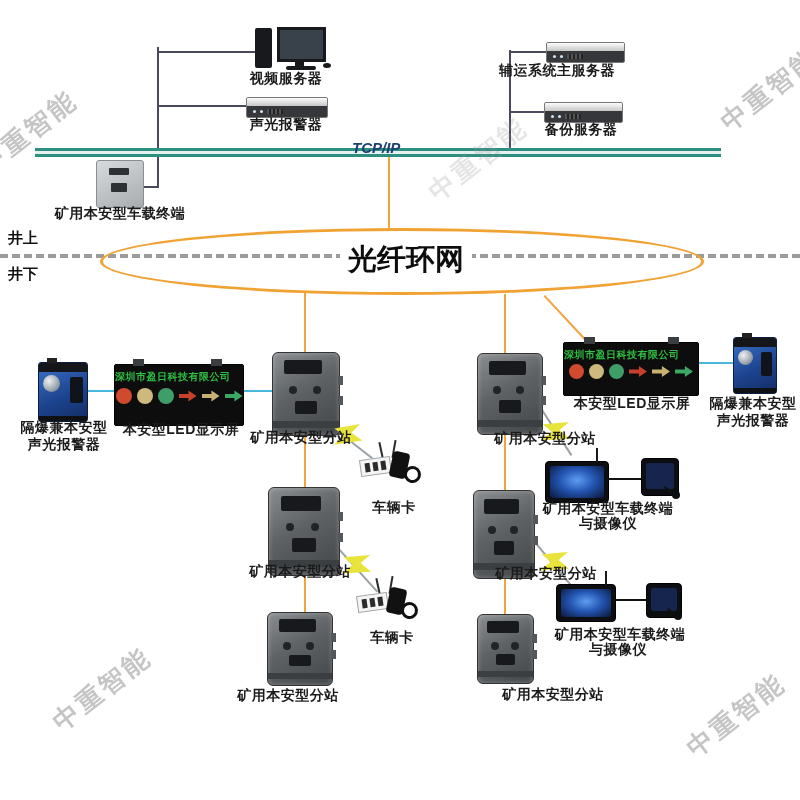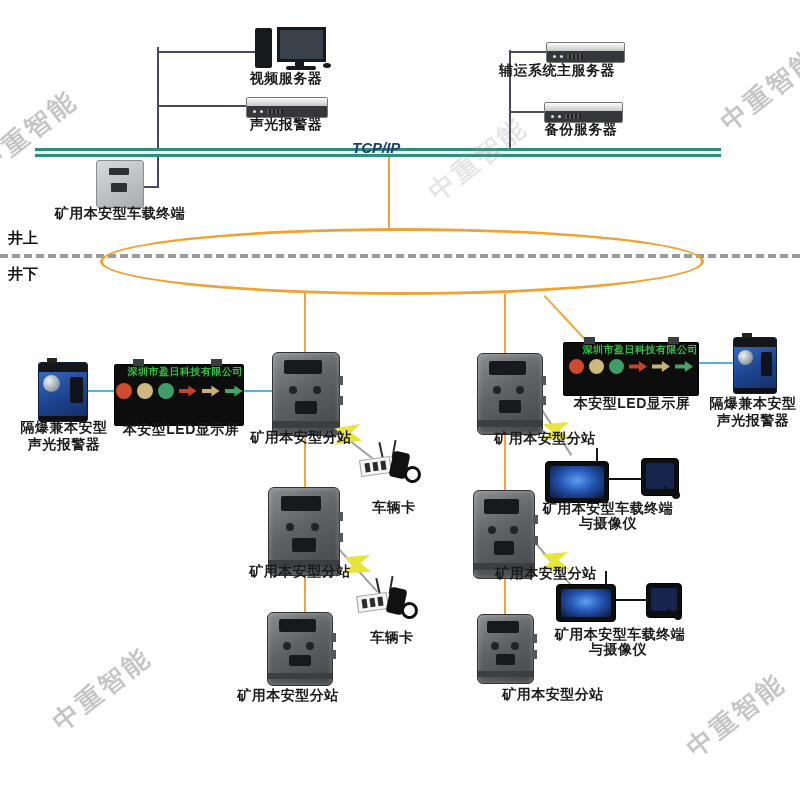--- a/index.html
+++ b/index.html
@@ -55,21 +55,21 @@
          background:linear-gradient(155deg,#3c74c9 0%,#1d4490 55%,#132c63 100%);border:1px solid #0c1d42;}
   .alarm-cap{position:absolute;left:0;top:0;width:100%;height:9px;background:#141619;border-radius:2px 2px 0 0;}
   .alarm-knob{position:absolute;left:8px;top:-5px;width:10px;height:6px;background:#222;}
   .alarm-lens{position:absolute;left:4px;top:12px;width:17px;height:17px;border-radius:50%;
               background:radial-gradient(circle at 35% 35%,#eef1f3,#8d97a1 70%,#5c666f);}
   .alarm-panel{position:absolute;right:4px;top:14px;width:13px;height:26px;background:#10131a;border-radius:2px;}
   .alarm-foot{position:absolute;left:0;bottom:0;width:100%;height:5px;background:#0e1013;}
   
   .led{position:absolute;background:#0d0d0d;border:1px solid #000;border-radius:2px;z-index:2;}
   .led-brk{position:absolute;top:-6px;width:11px;height:7px;background:#3a3e41;}
-  .led-co{text-align:right;font-size:10px;font-weight:bold;color:#2fbf43;
+  .led-co{margin-top:5px;text-align:left;font-size:10px;font-weight:bold;color:#2fbf43;
           letter-spacing:.5px;white-space:nowrap;overflow:hidden;}
   .led-row{display:flex;justify-content:center;align-items:center;gap:5px;margin-top:4px;}
   .led-c{width:16px;height:16px;border-radius:50%;}
   .led-a{width:18px;height:13px;clip-path:polygon(0 35%,55% 35%,55% 8%,100% 50%,55% 92%,55% 65%,0 65%);}
   
   .vc{position:absolute;z-index:2;}
   .vc-ant{position:absolute;width:2px;background:#2a2a2a;}
   .vc-board{position:absolute;background:#f5f5f5;border:1px solid #9aa1a6;display:flex;gap:3px;
             padding:3px 4px;transform:rotate(-8deg);}
   .vc-slot{width:5px;height:9px;background:#2b2b2b;}
@@ -149,20 +149,21 @@
     <div class="bslot" style="left:14px;top:22px;width:16px;height:9px;"></div>
   </div>
   <div class="lbl" style="left:120px;top:205px;">矿用本安型车载终端</div>
 
   <div class="dash"></div>
   <div class="lbl-edge" style="left:8px;top:229px;">井上</div>
   <div class="lbl-edge" style="left:8px;top:265px;">井下</div>
 
   <div class="orange" style="left:388px;top:157px;width:2px;height:72px;"></div>
   <div class="ring"></div>
+  <div class="ringlbl" style="left:406px;top:240px;">光纤环网</div>
 
   <div class="orange" style="left:304px;top:293px;width:2px;height:60px;"></div>
   <div class="orange" style="left:304px;top:433px;width:2px;height:56px;"></div>
   <div class="orange" style="left:304px;top:573px;width:2px;height:41px;"></div>
   <div class="orange" style="left:504px;top:294px;width:2px;height:61px;"></div>
   <div class="orange" style="left:504px;top:434px;width:2px;height:57px;"></div>
   <div class="orange" style="left:504px;top:577px;width:2px;height:39px;"></div>
   <div class="orange" style="left:545px;top:295px;width:63px;height:2px;transform:rotate(47deg);transform-origin:0 0;"></div>
 
   <div class="alarm" style="left:38px;top:362px;width:48px;height:58px;">

